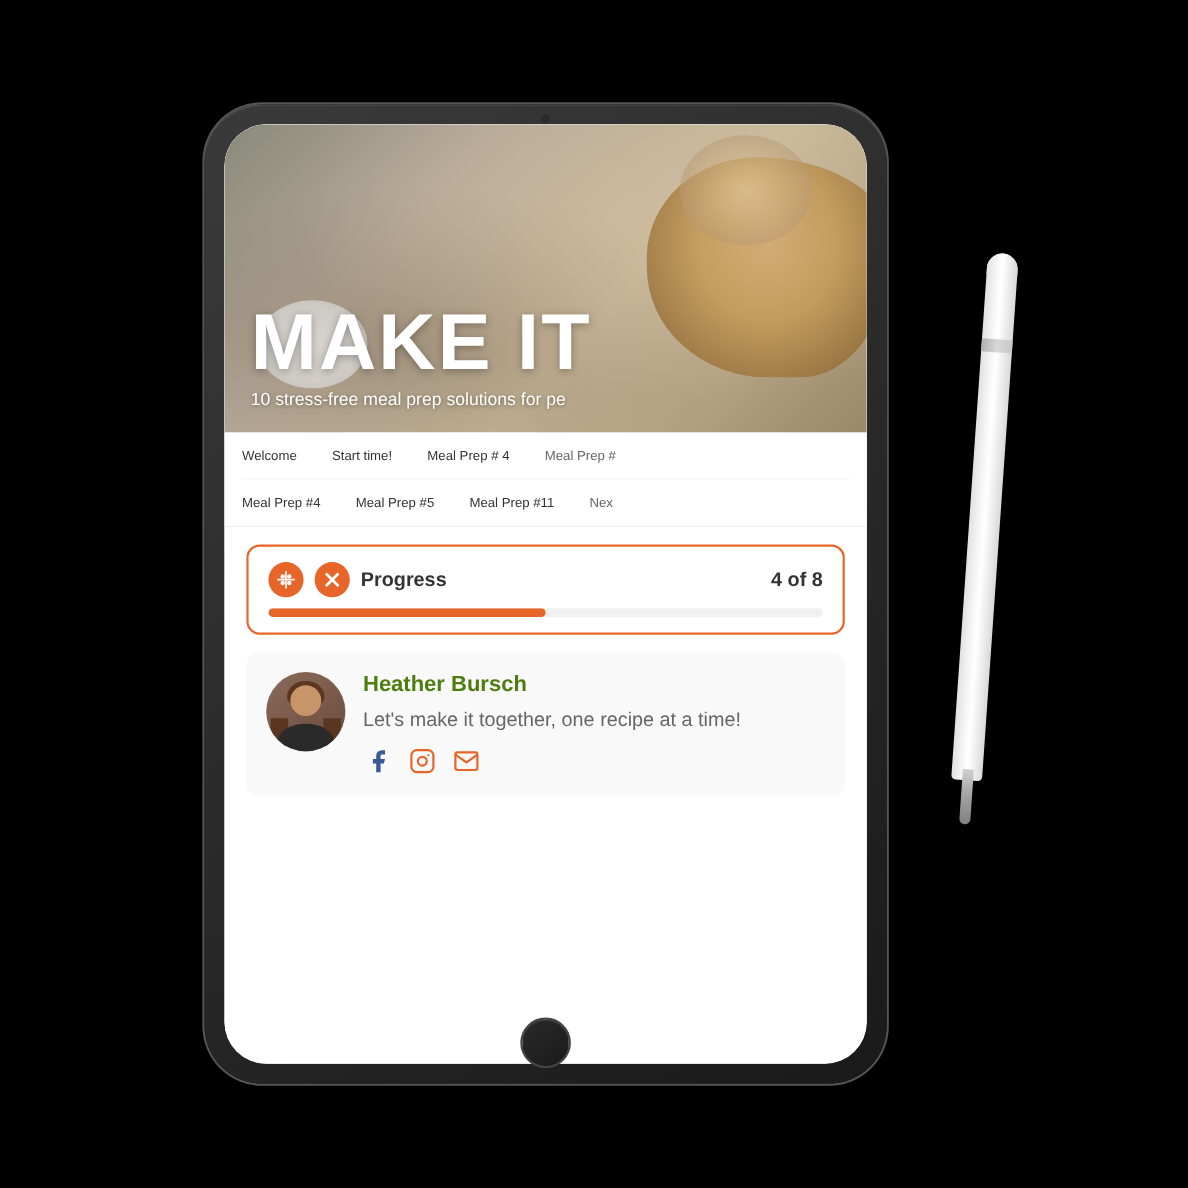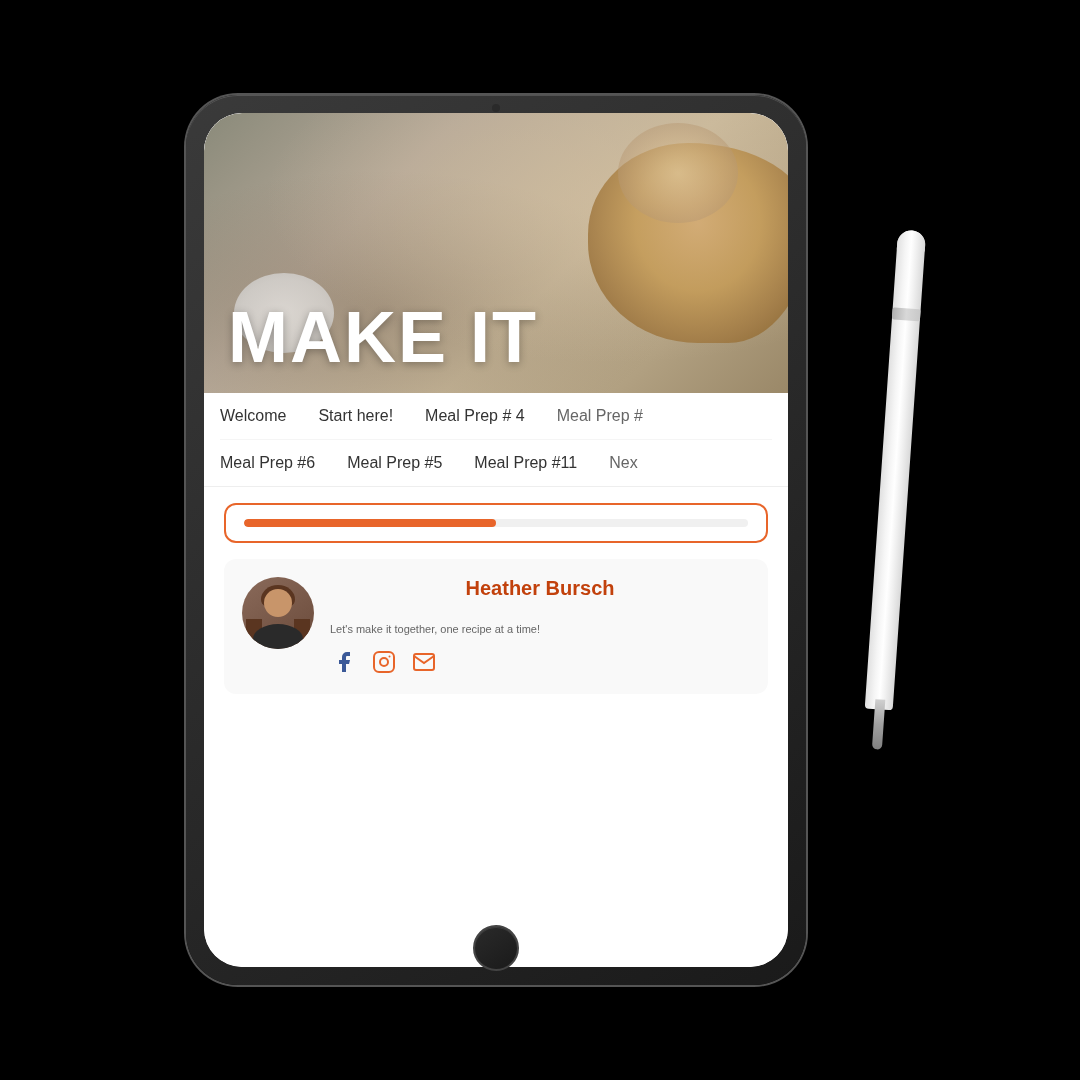--- a/index.html
+++ b/index.html
@@ -173,21 +173,21 @@
       align-items: center;
       padding: 14px 0;
       border-bottom: 1px solid #f5f5f5;
     }
 
     .nav-row:last-child {
       border-bottom: none;
     }
 
     .nav-item {
-      font-size: 16px;
+      font-size: 12px;
       font-weight: 500;
       color: #333;
       margin-right: 32px;
       cursor: pointer;
       white-space: nowrap;
     }
 
     .nav-item:last-child {
       color: #666;
       text-align: center;
@@ -349,27 +349,26 @@
       border-radius: 50% 50% 0 0;
     }
 
     .author-info {
       flex: 1;
     }
 
     .author-name {
       font-size: 20px;
       font-weight: 700;
-      color: #c2410c;
-      margin-bottom: 22px;
-      text-align: center;
+      color: #4d7c0f;
+      margin-bottom: 8px;
     }
 
     .author-bio {
-      font-size: 11px;
+      font-size: 18px;
       color: #666;
       line-height: 1.4;
       margin-bottom: 11px;
     }
 
     .social-icons {
       display: flex;
       gap: 12px;
       align-items: center;
     }
@@ -461,40 +460,63 @@
     <div class="ipad-inner">
       <div class="screen-content">
 
         <div class="hero-banner">
           <div class="hero-bg-overlay"></div>
           <div class="hero-food-shape"></div>
           <div class="hero-food-shape2"></div>
           <div class="hero-plate"></div>
           <div class="hero-text-block">
             <div class="hero-title">MAKE IT</div>
+            <div class="hero-subtitle">10 stress-free meal prep solutions for pe</div>
           </div>
         </div>
 
         <div class="nav-section">
           <div class="nav-row">
             <span class="nav-item">Welcome</span>
-            <span class="nav-item">Start here!</span>
+            <span class="nav-item">Start time!</span>
             <span class="nav-item">Meal Prep # 4</span>
             <span class="nav-item">Meal Prep #</span>
           </div>
           <div class="nav-row">
-            <span class="nav-item">Meal Prep #6</span>
+            <span class="nav-item">Meal Prep #4</span>
             <span class="nav-item">Meal Prep #5</span>
             <span class="nav-item">Meal Prep #11</span>
             <span class="nav-item">Nex</span>
           </div>
         </div>
 
         <div class="progress-section">
           <div class="progress-card">
+            <div class="progress-card-header">
+              <div class="progress-card-left">
+                <div class="drag-icon">
+                  <svg width="18" height="18" viewBox="0 0 18 18" fill="none">
+                    <circle cx="6" cy="6" r="2" fill="white"></circle>
+                    <circle cx="12" cy="6" r="2" fill="white"></circle>
+                    <circle cx="6" cy="12" r="2" fill="white"></circle>
+                    <circle cx="12" cy="12" r="2" fill="white"></circle>
+                    <line x1="9" y1="1" x2="9" y2="17" stroke="white" stroke-width="1.5"></line>
+                    <line x1="1" y1="9" x2="17" y2="9" stroke="white" stroke-width="1.5"></line>
+                  </svg>
+                </div>
+                <div class="close-icon-btn">
+                  <svg width="14" height="14" viewBox="0 0 14 14" fill="none">
+                    <line x1="2" y1="2" x2="12" y2="12" stroke="white" stroke-width="2.5" stroke-linecap="round"></line>
+                    <line x1="12" y1="2" x2="2" y2="12" stroke="white" stroke-width="2.5" stroke-linecap="round"></line>
+                  </svg>
+                </div>
+                <span class="progress-label">Progress</span>
+              </div>
+              <span class="progress-count">4 of 8</span>
+            </div>
             <div class="progress-bar-track">
               <div class="progress-bar-fill"></div>
             </div>
           </div>
         </div>
 
         <div class="author-section">
           <div class="author-card">
             <div class="author-avatar">
               <div class="avatar-hair"></div>

